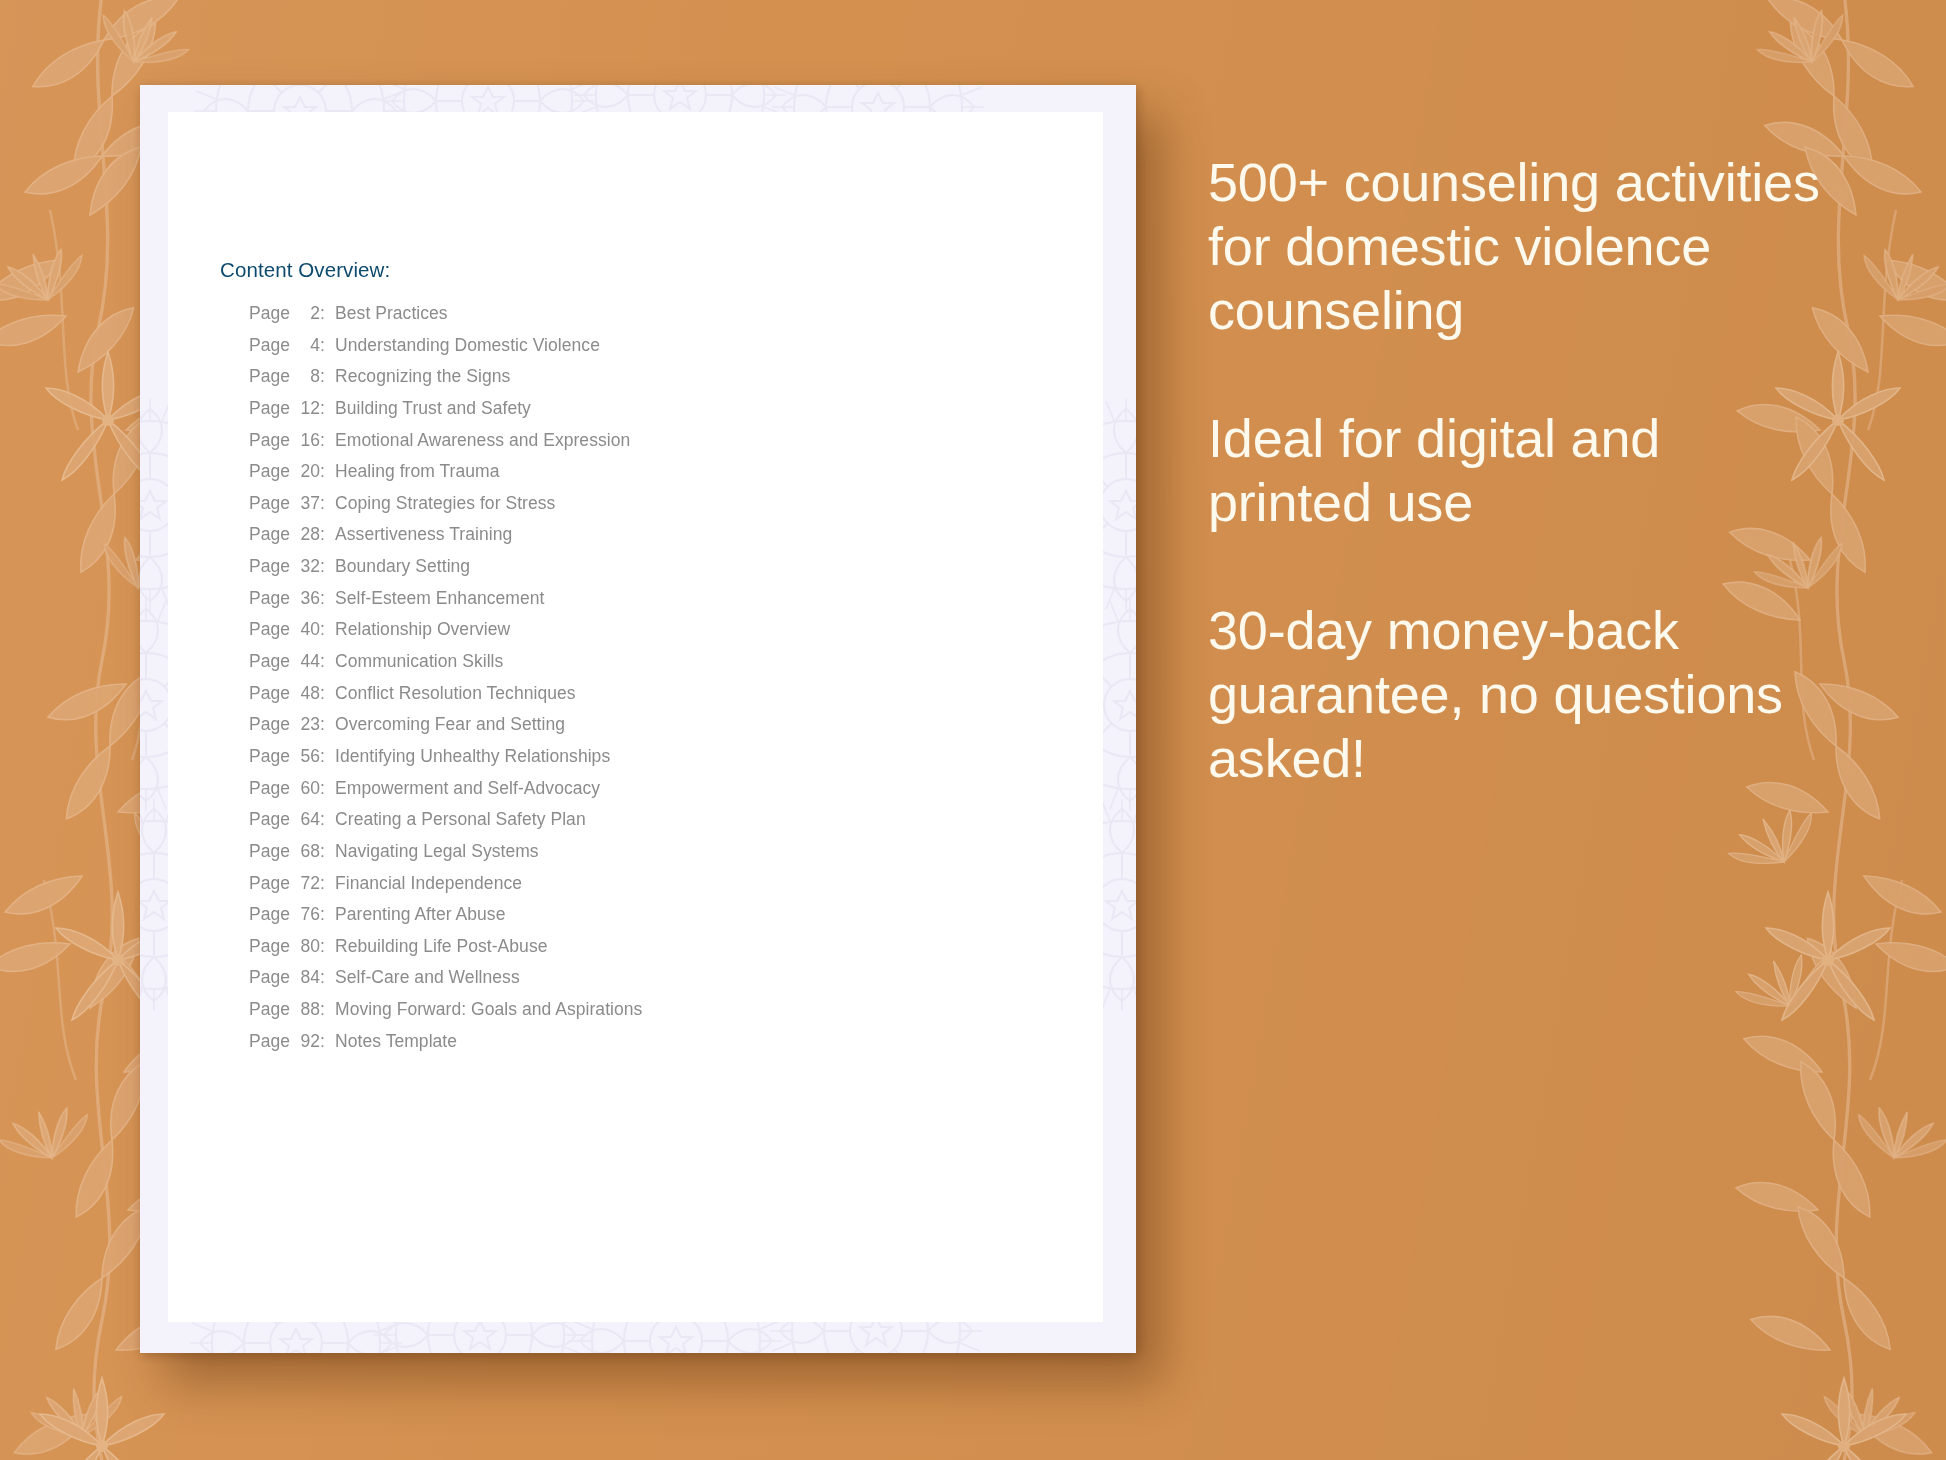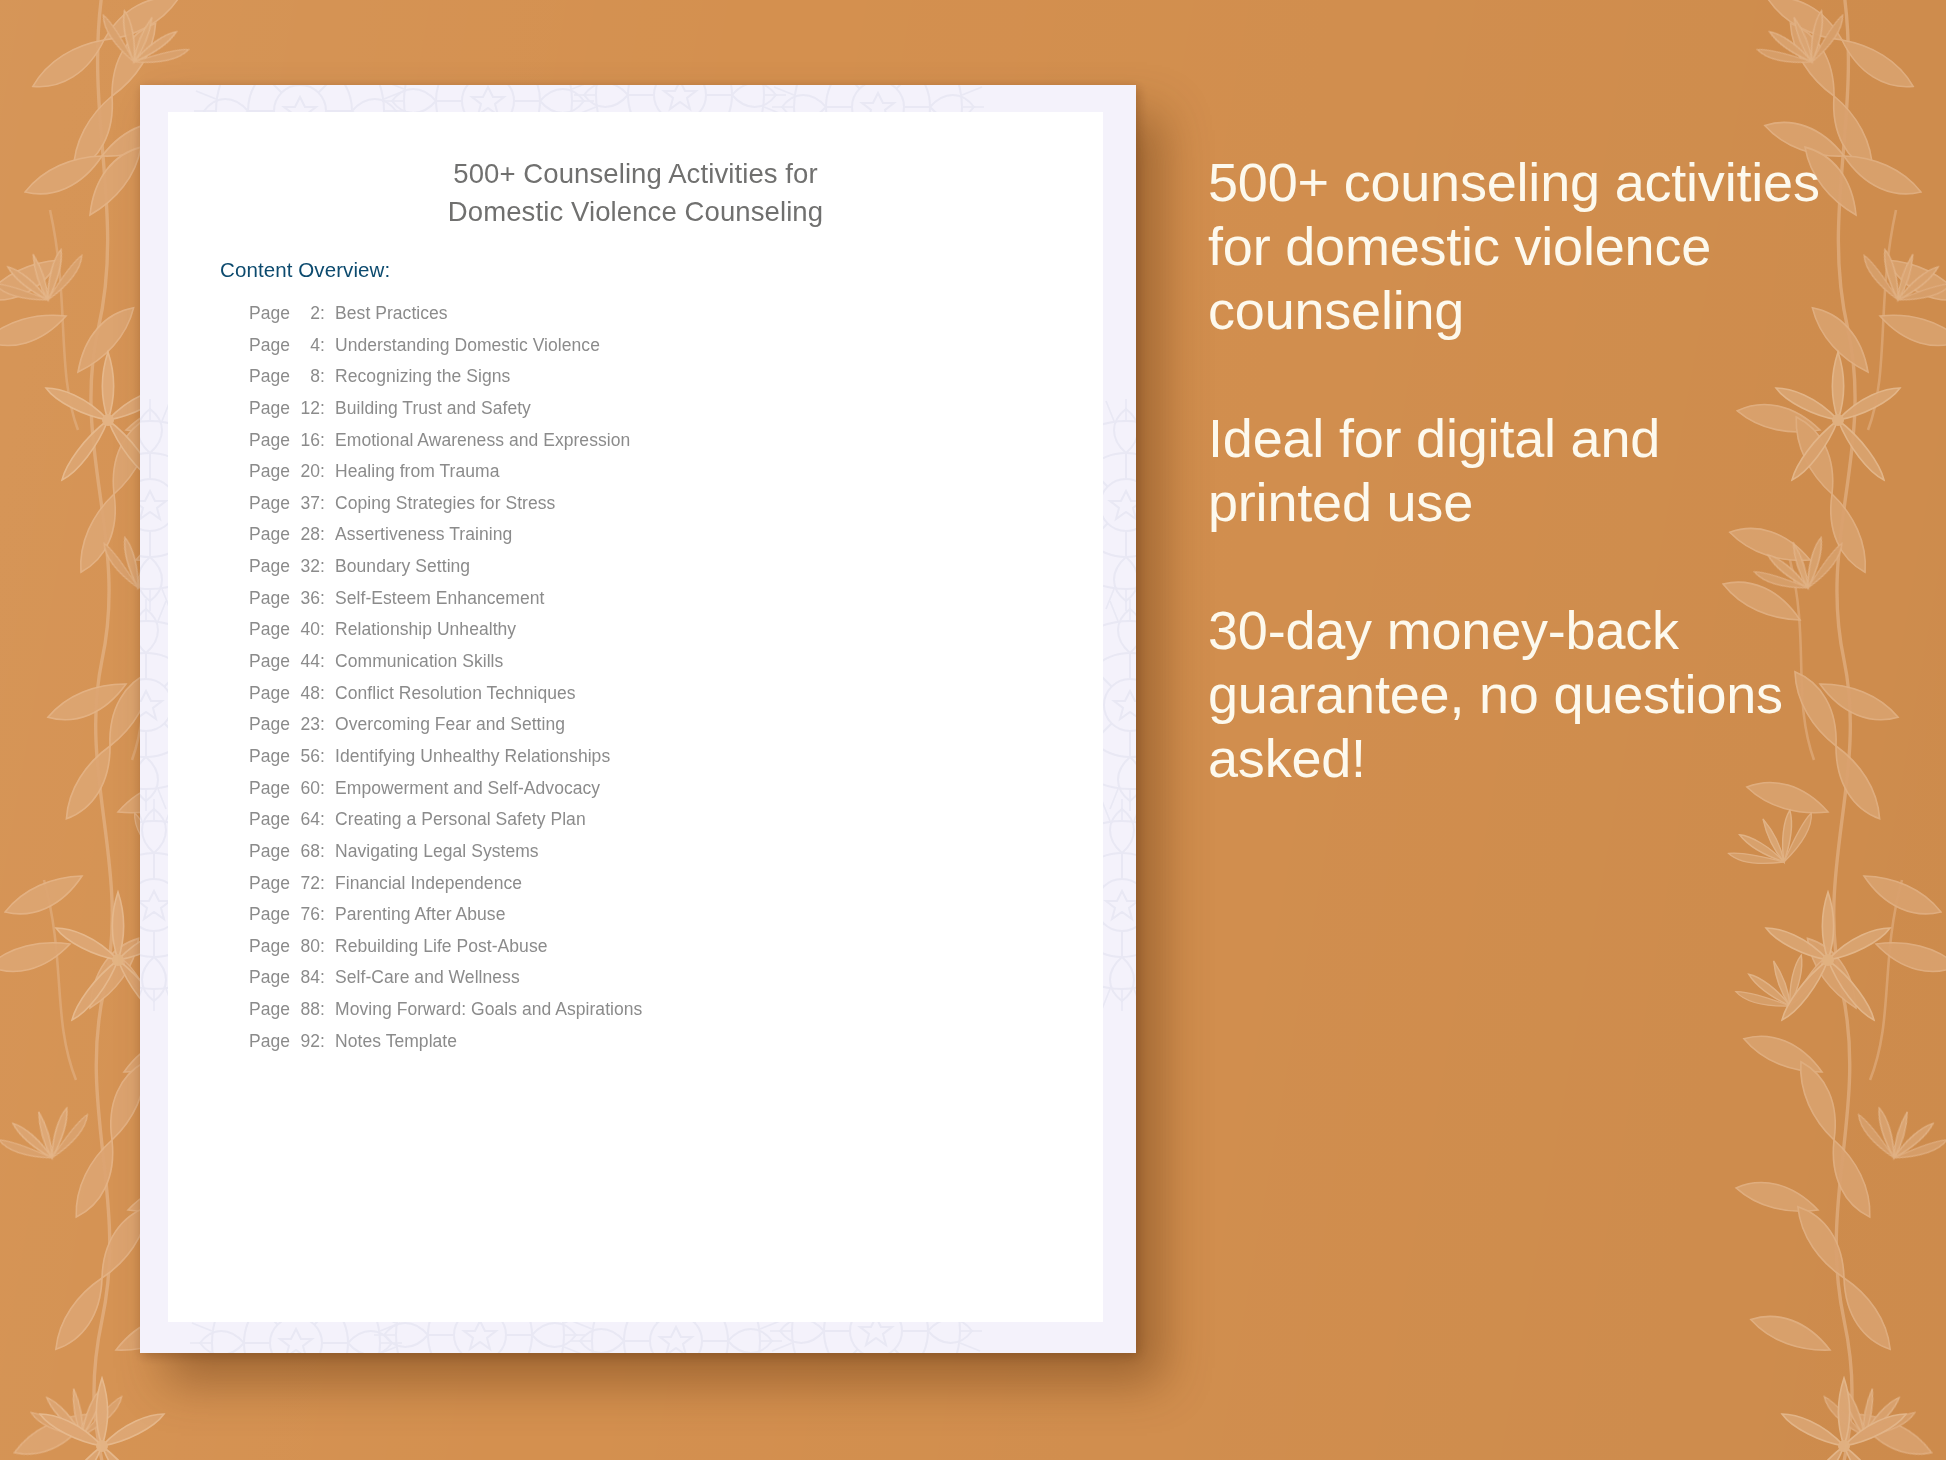--- a/index.html
+++ b/index.html
@@ -256,24 +256,20 @@
           <use href="#mandala" x="536" y="1256"></use>
           <use href="#mandala" x="736" y="1246"></use>
           <use href="#mandala" x="156" y="1258"></use>
         </g>
       </svg>
     </div>
 
     <div id="page">
       <div class="page-inner">
 
-        <div id="doc-title">
-          <div>500+ Counseling Activities for</div>
-          <div>Domestic Violence Counseling</div>
-        </div>
 
         <div id="content-overview-label">Content Overview:</div>
 
         <div id="toc">
             <div class="toc-row">
               <span class="toc-page">Page</span>
               <span class="toc-num">2</span>
               <span class="toc-colon">:</span>
               <span class="toc-title">Best Practices</span>
             </div>
@@ -328,21 +324,21 @@
             <div class="toc-row">
               <span class="toc-page">Page</span>
               <span class="toc-num">36</span>
               <span class="toc-colon">:</span>
               <span class="toc-title">Self-Esteem Enhancement</span>
             </div>
             <div class="toc-row">
               <span class="toc-page">Page</span>
               <span class="toc-num">40</span>
               <span class="toc-colon">:</span>
-              <span class="toc-title">Relationship Unhealthy</span>
+              <span class="toc-title">Relationship Overview</span>
             </div>
             <div class="toc-row">
               <span class="toc-page">Page</span>
               <span class="toc-num">44</span>
               <span class="toc-colon">:</span>
               <span class="toc-title">Communication Skills</span>
             </div>
             <div class="toc-row">
               <span class="toc-page">Page</span>
               <span class="toc-num">48</span>

